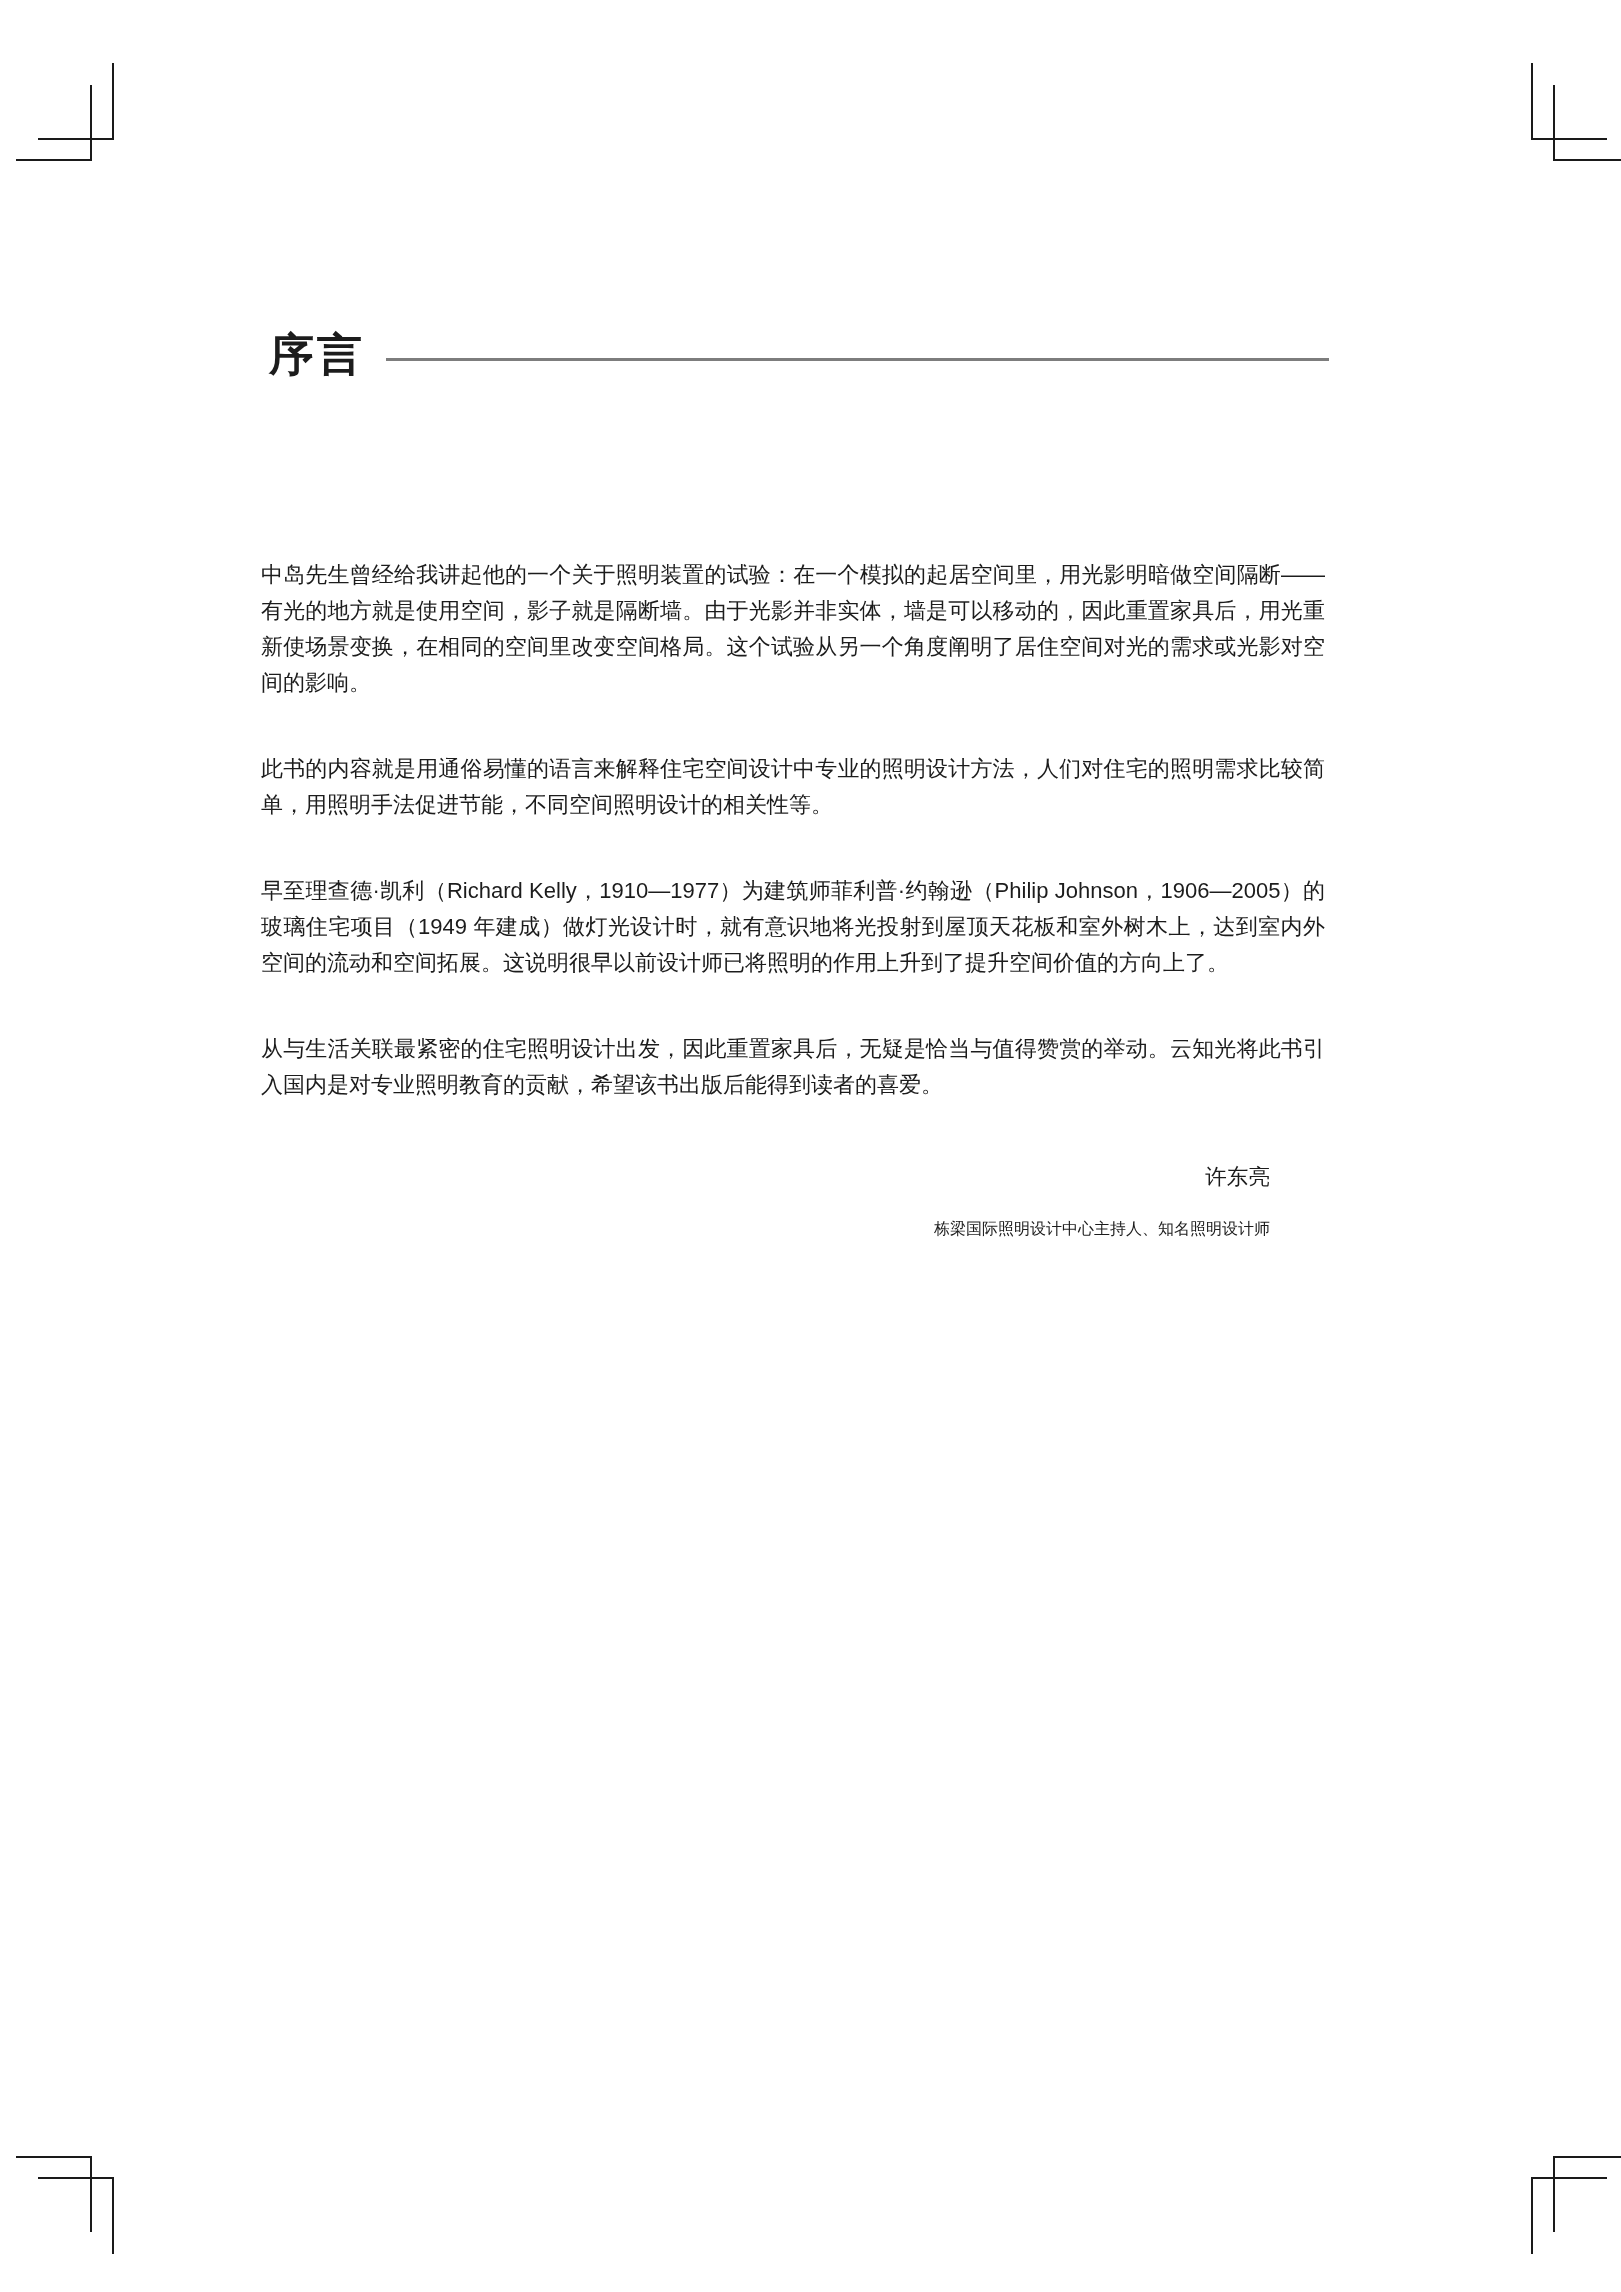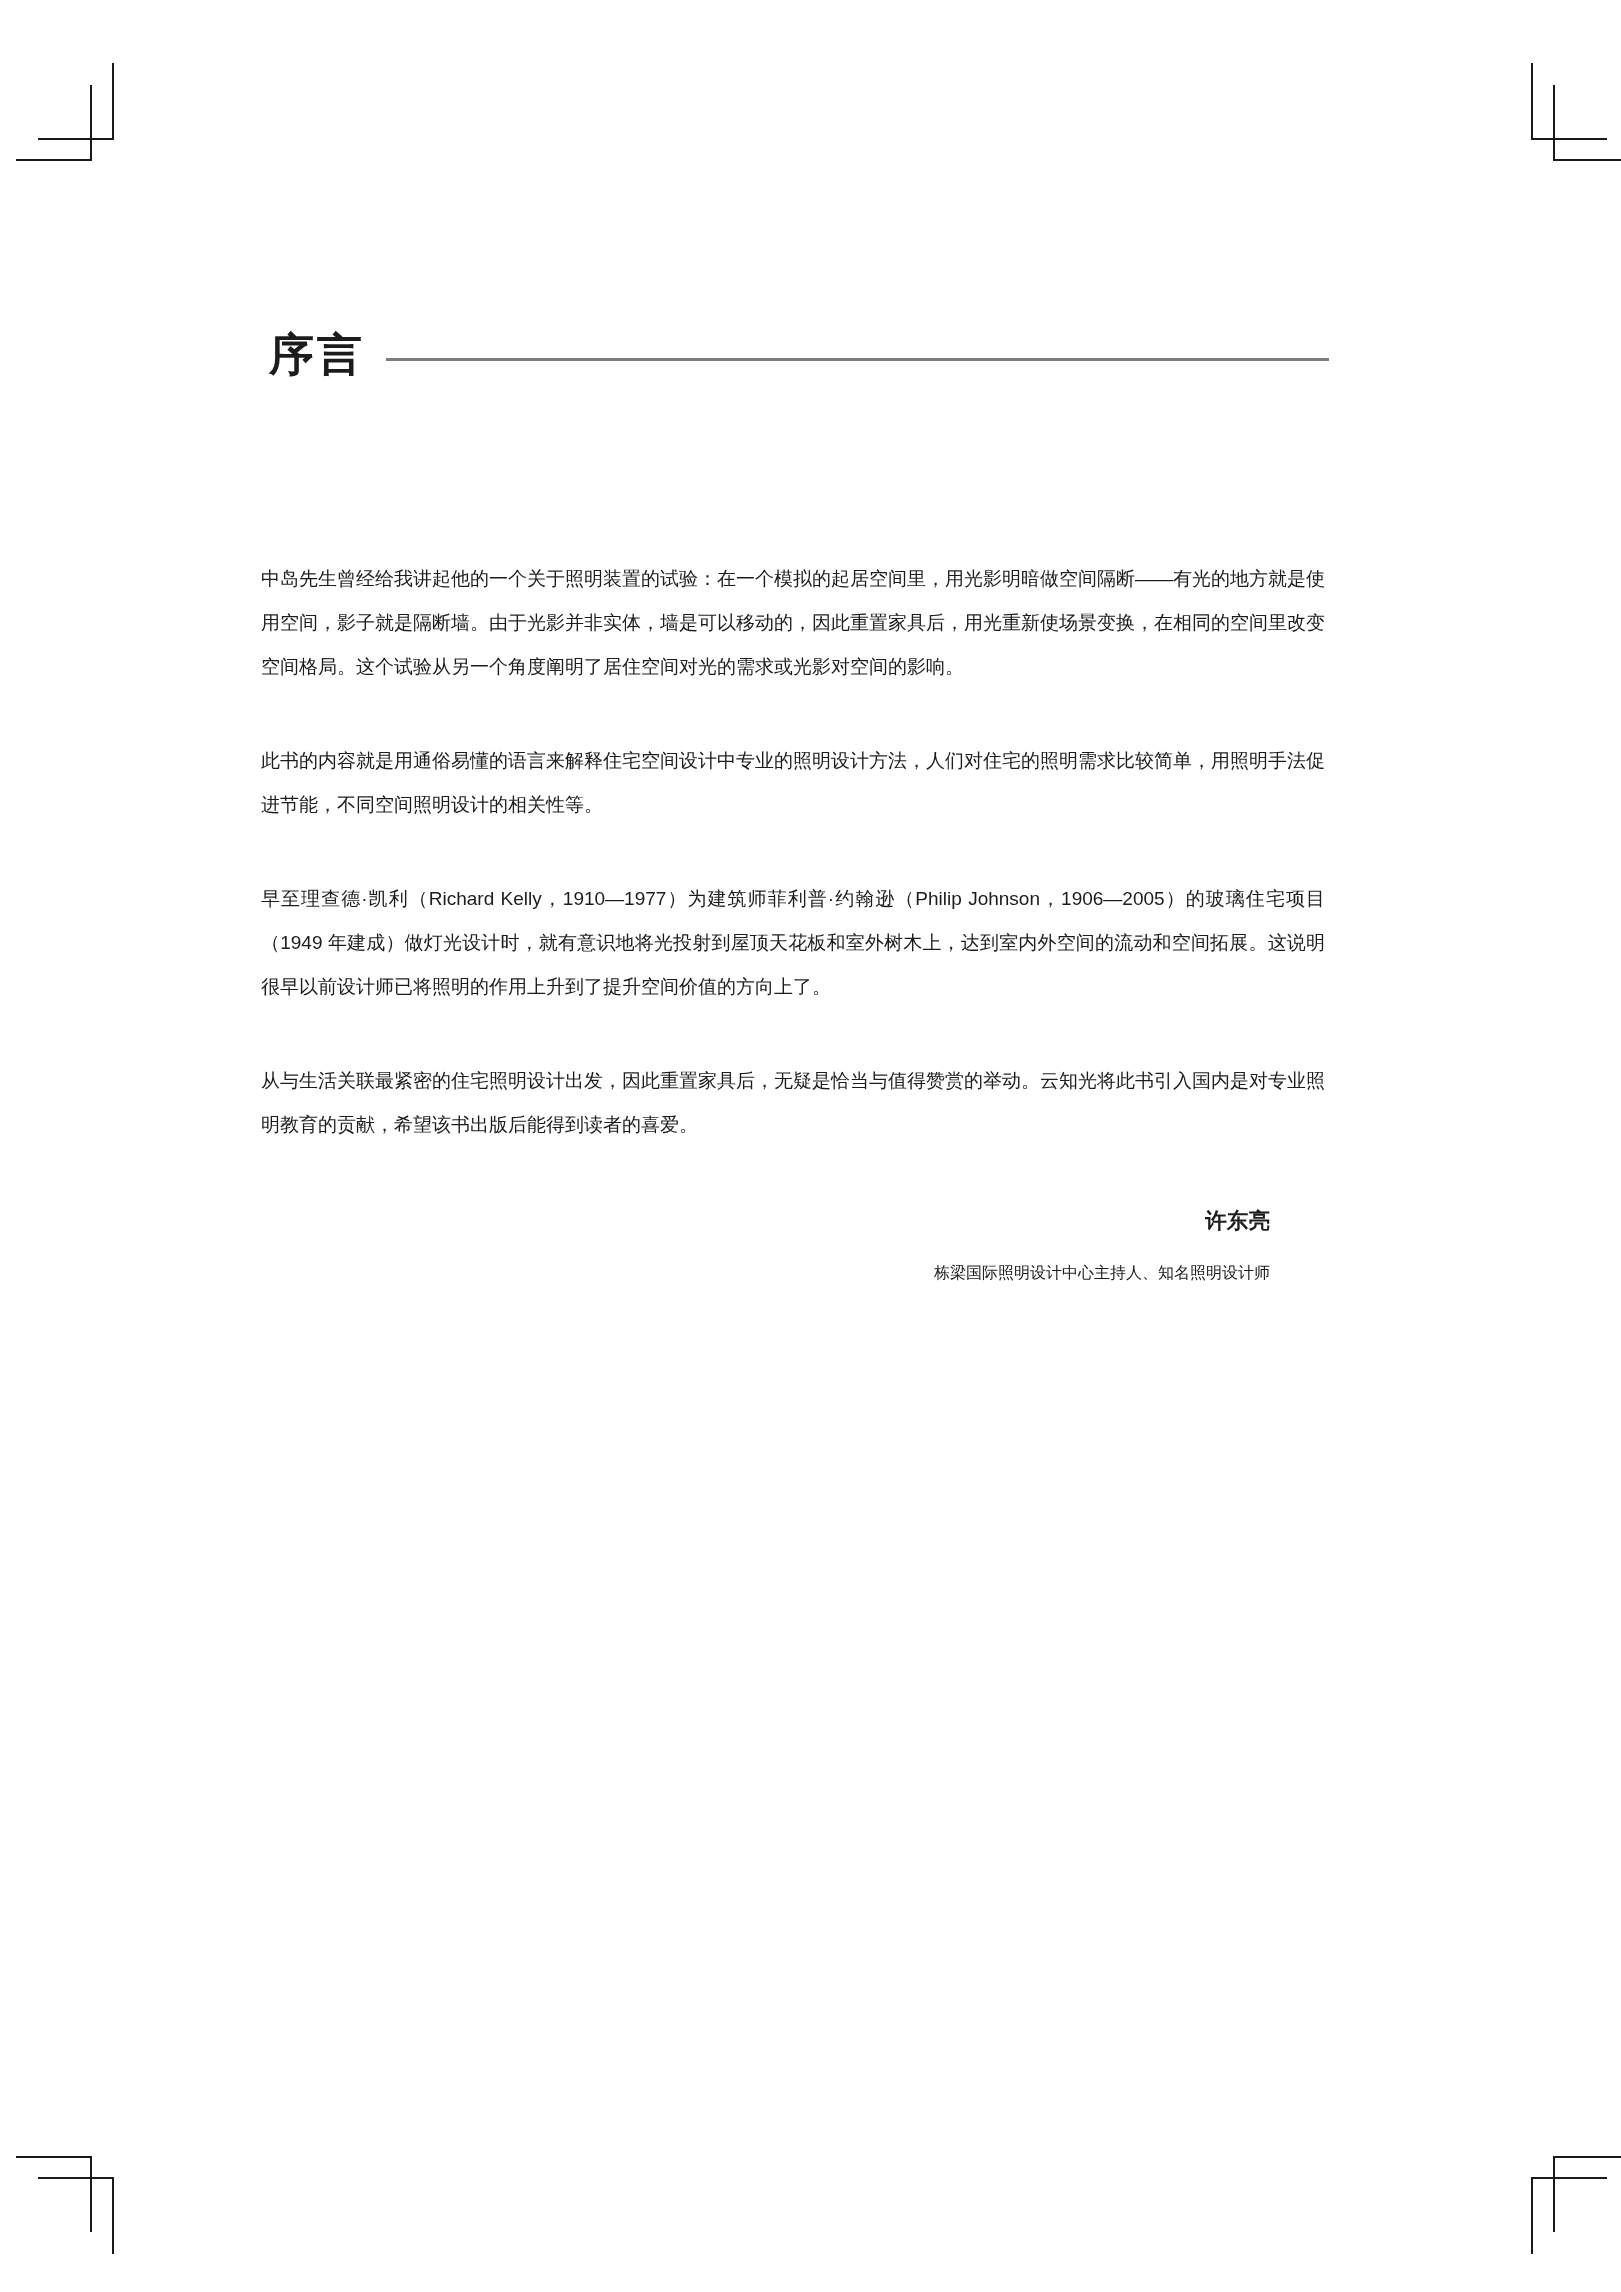--- a/index.html
+++ b/index.html
@@ -55,39 +55,38 @@
   }
 
   
   .preface-body {
     position: absolute;
     left: 241px;
     top: 537px;
     width: 1072px;
   }
   .preface-body p {
-    font-size: 19px;
-    line-height: 44px;
+    font-size: 22px;
+    line-height: 36px;
     margin-bottom: 50px;
     text-align: justify;
     text-justify: inter-character;
     color: var(--text-color);
   }
 
   
   .signature-block {
     text-align: right;
     padding-right: 51px;
     margin-top: 0;
   }
   .signature-name {
     font-size: 21.6px;
     line-height: 48px;
     color: var(--text-color);
-    font-weight: bold;
   }
   .signature-title {
     font-size: 16px;
     line-height: 48px;
     color: var(--text-color);
   }
 </style>
 </head>
 <body>
 

